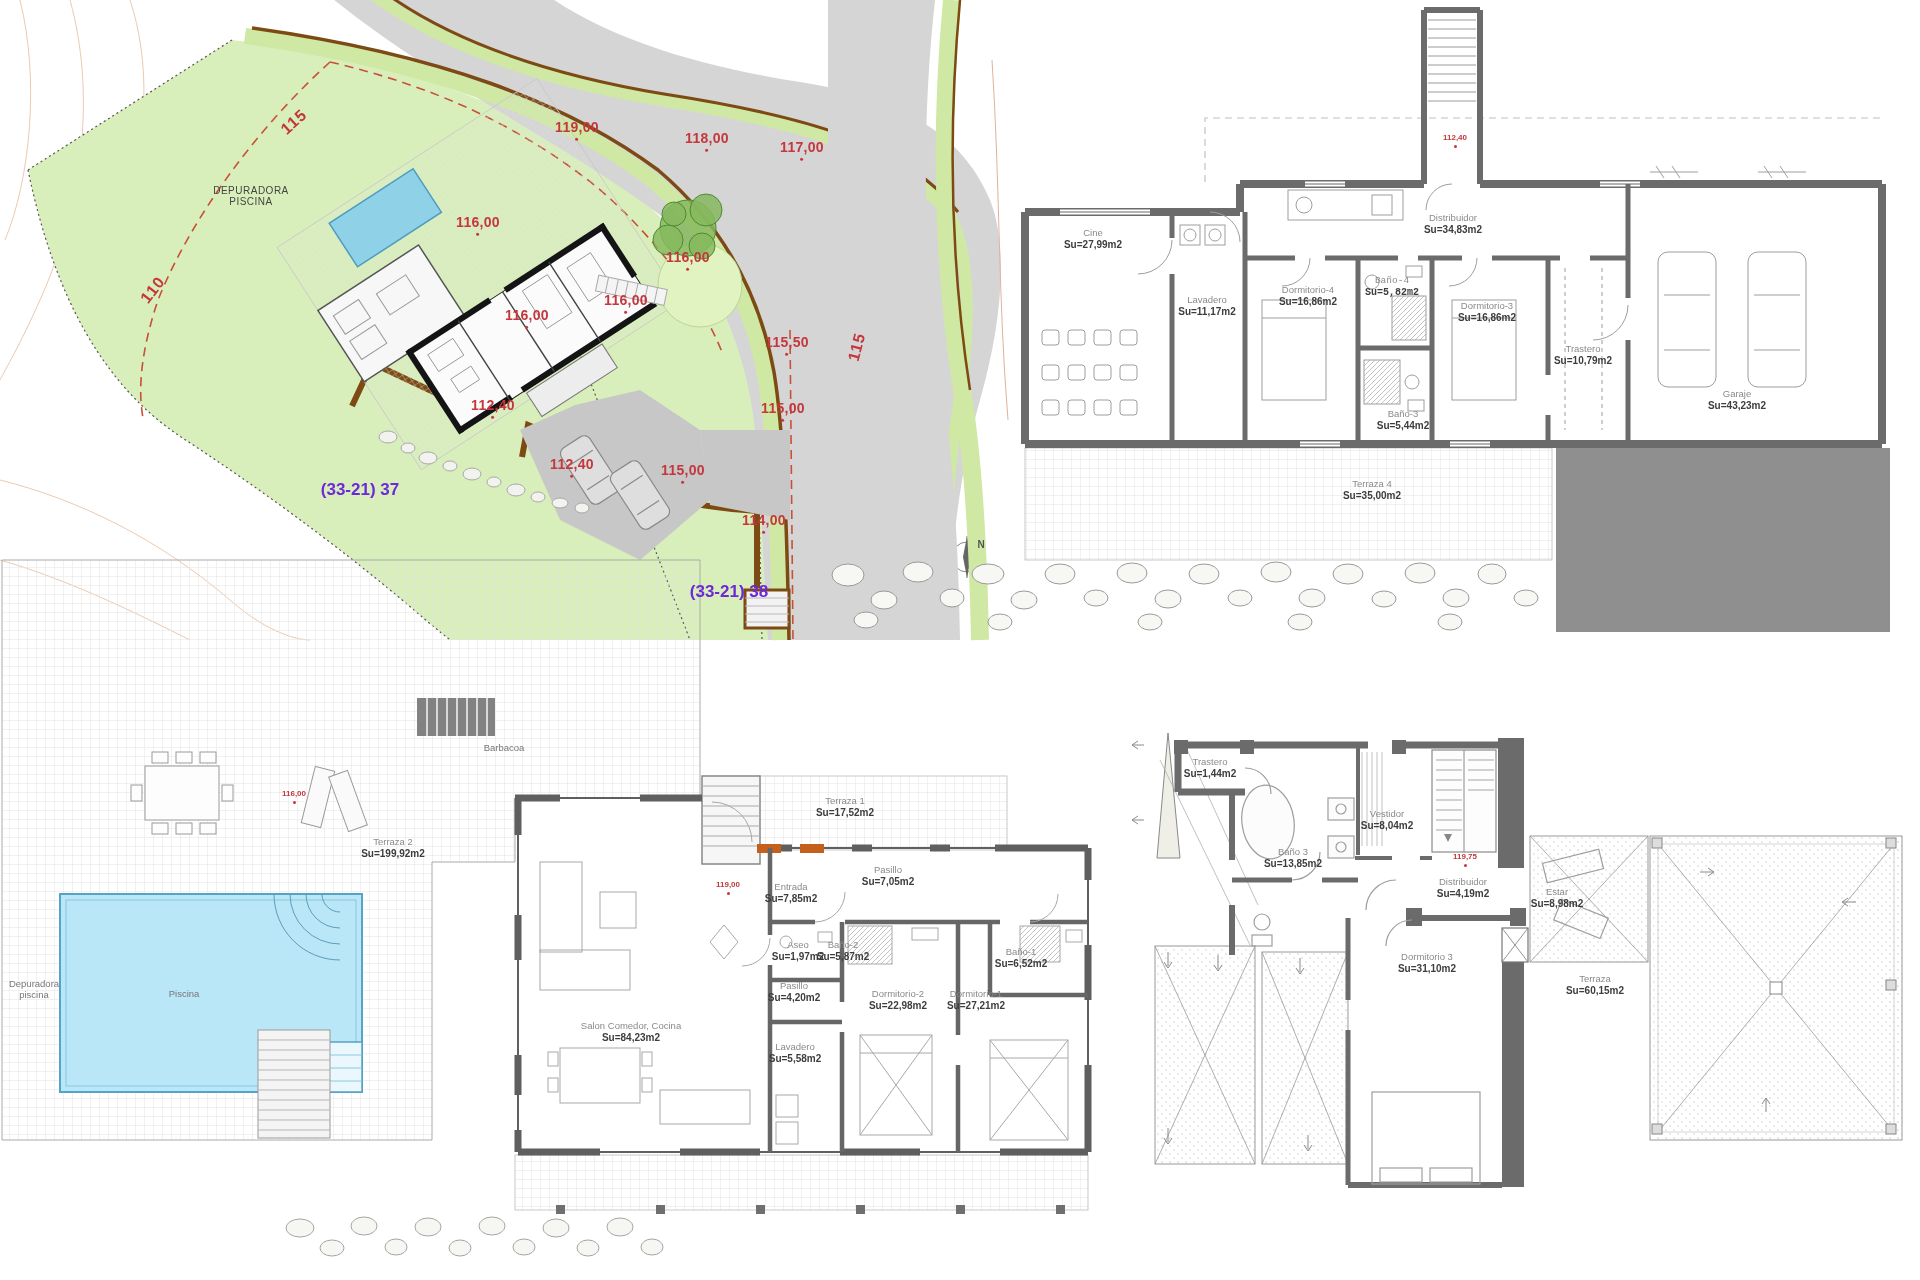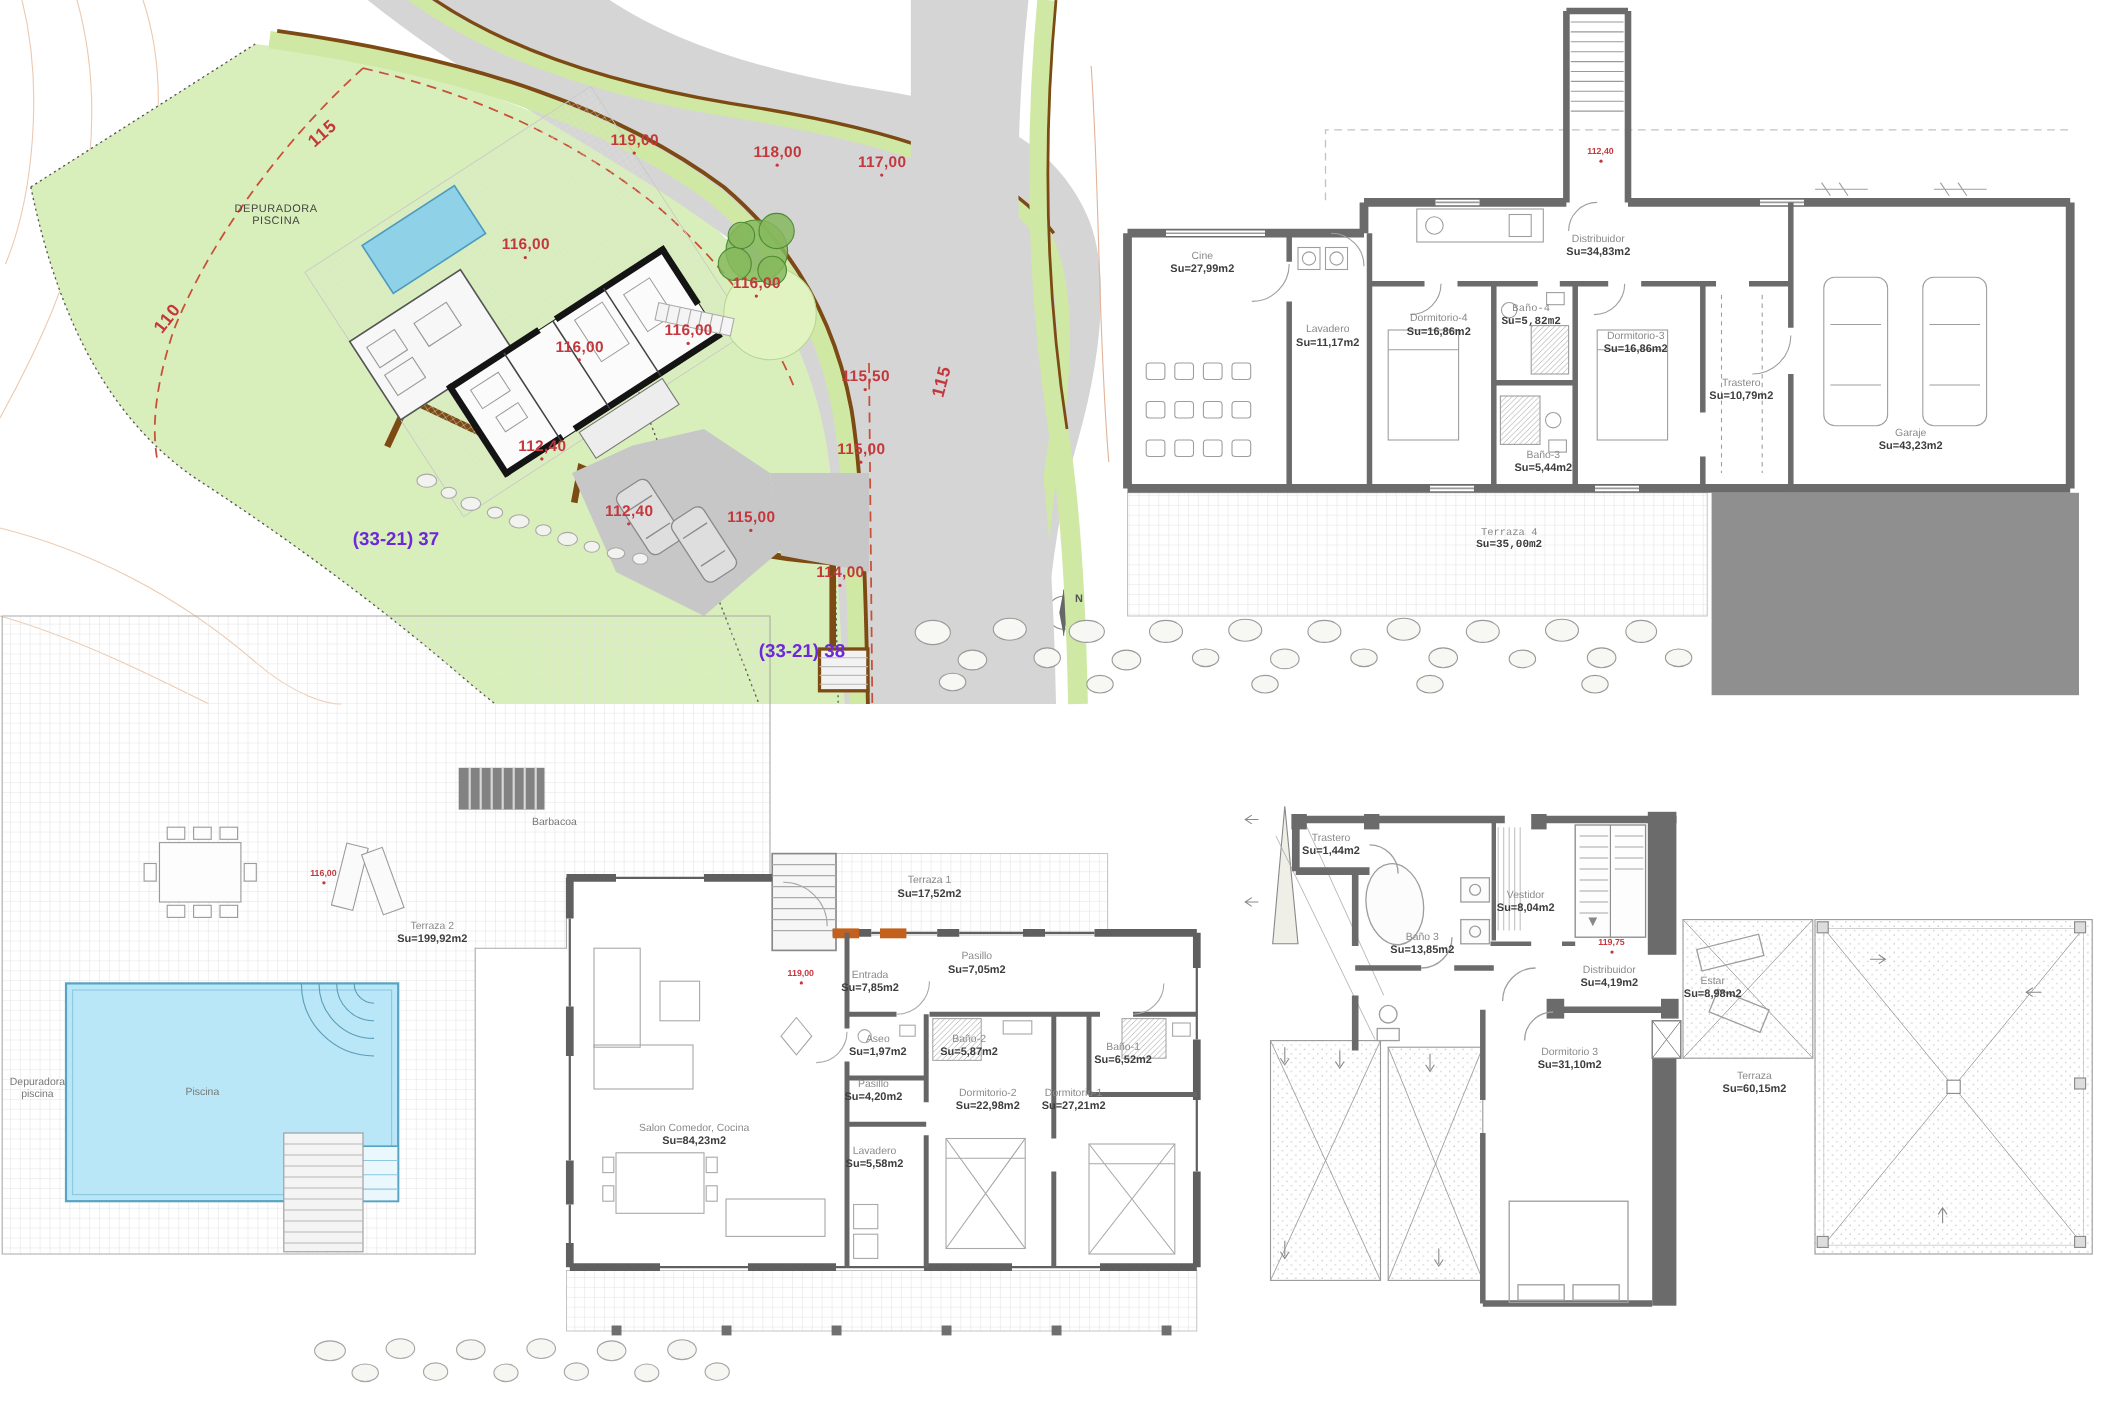--- a/index.html
+++ b/index.html
@@ -635,21 +635,21 @@
         <span class="line l2">Su=5,44m2</span>
       </div>
       <div class="lbl room" style="left: 1737px; top: 400px; transform: translate(-50%, -50%);">
         <span class="line l1">Garaje</span>
         <span class="line l2">Su=43,23m2</span>
       </div>
       <div class="lbl room" style="left: 1453px; top: 224px; transform: translate(-50%, -50%);">
         <span class="line l1">Distribuidor</span>
         <span class="line l2">Su=34,83m2</span>
       </div>
-      <div class="lbl room" style="left: 1372px; top: 490px; transform: translate(-50%, -50%); font-family: Liberation Mono, monospace;">
+      <div class="lbl room" style="left: 1372px; top: 490px; transform: translate(-50%, -50%);">
         <span class="line l1">Terraza 4</span>
         <span class="line l2">Su=35,00m2</span>
       </div>
       <div class="lbl red-sm" style="left: 1455px; top: 141px; transform: translate(-50%, -50%);">
         <span class="line l1">112,40</span>
         <div class="dot"></div>
       </div>
       <div class="lbl room" style="left: 393px; top: 848px; transform: translate(-50%, -50%);">
         <span class="line l1">Terraza 2</span>
         <span class="line l2">Su=199,92m2</span>
@@ -677,21 +677,21 @@
         <span class="line l2">Su=17,52m2</span>
       </div>
       <div class="lbl room" style="left: 888px; top: 876px; transform: translate(-50%, -50%);">
         <span class="line l1">Pasillo</span>
         <span class="line l2">Su=7,05m2</span>
       </div>
       <div class="lbl room" style="left: 798px; top: 951px; transform: translate(-50%, -50%);">
         <span class="line l1">Aseo</span>
         <span class="line l2">Su=1,97m2</span>
       </div>
-      <div class="lbl room" style="left: 881px; top: 951px; transform: translate(-50%, -50%);">
+      <div class="lbl room" style="left: 843px; top: 951px; transform: translate(-50%, -50%);">
         <span class="line l1">Baño-2</span>
         <span class="line l2">Su=5,87m2</span>
       </div>
       <div class="lbl room" style="left: 794px; top: 992px; transform: translate(-50%, -50%);">
         <span class="line l1">Pasillo</span>
         <span class="line l2">Su=4,20m2</span>
       </div>
       <div class="lbl room" style="left: 898px; top: 1000px; transform: translate(-50%, -50%);">
         <span class="line l1">Dormitorio-2</span>
         <span class="line l2">Su=22,98m2</span>

